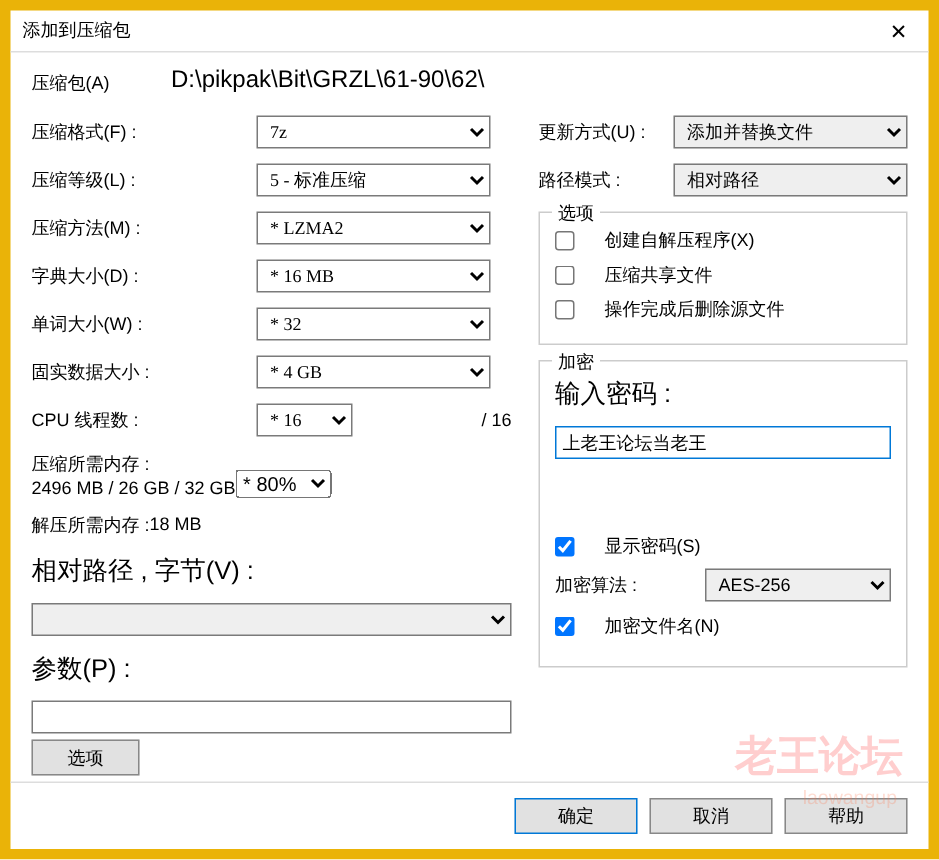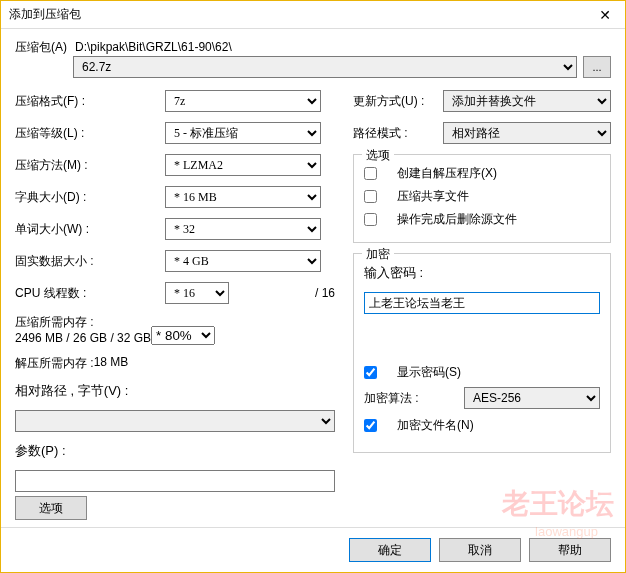--- a/index.html
+++ b/index.html
@@ -1,52 +1,52 @@
 <!DOCTYPE html>
 <html><head>
 <meta charset="utf-8">
 <style>
 * { box-sizing: border-box; margin: 0; padding: 0; }
 body { font-family: "Microsoft YaHei", "Segoe UI", sans-serif; font-size: 12px; background: #fff; color: #000; }
-.window { width: 626px; height: 573px; border: 1px solid #eab308; display: flex; flex-direction: column; background: #fff; }
+.window { width: 626px; height: 573px; border: 7px solid #eab308; display: flex; flex-direction: column; background: #fff; }
 .titlebar { display: flex; justify-content: space-between; align-items: center; height: 28px; padding: 0 0 0 8px; border-bottom: 1px solid #ddd; }
 .titlebar-text { font-size: 12px; }
 .close-btn { width: 40px; height: 28px; display: flex; align-items: center; justify-content: center; font-size: 14px; cursor: pointer; }
 .body { flex: 1; padding: 10px 14px 0 14px; display: flex; flex-direction: column; }
 .row-archive { display: flex; align-items: center; margin-bottom: 12px; gap: 6px; }
 .row-archive .lbl { width: 52px; }
-.row-archive .path { flex: 1; font-size: 12px; padding-left: 2px; margin-bottom: 2px; }
+.row-archive .path { flex: 1; font-size: 16px; padding-left: 2px; margin-bottom: 2px; margin-left: 33px; }
 .row-archive select { flex: 1; height: 22px; border: 1px solid #7a7a7a; font-size: 12px; padding: 0 4px; }
 .browse { width: 28px; height: 22px; border: 1px solid #888; background: #e1e1e1; cursor: pointer; font-size: 11px; }
 .columns { display: flex; gap: 18px; }
 .col-left { width: 320px; }
 .col-right { flex: 1; }
 .form-row { display: flex; align-items: center; margin-bottom: 10px; min-height: 22px; }
 .form-row .flabel { width: 150px; }
 .form-row select, .form-row input[type=text] { height: 22px; border: 1px solid #7a7a7a; font-size: 12px; padding: 0 4px; background: #fff; font-family: Liberation Serif, serif; }
 .sel-1 { width: 156px; }
 .sel-2 { width: 64px; }
 .starred::before { content: "* "; }
 .suffix { margin-left: 6px; }
-.mem-text { font-size: 13px; margin-bottom: 10px; }
+.mem-text { font-size: 17px; margin-bottom: 10px; }
 .mem-row { display: flex; justify-content: flex-start; margin-bottom: 10px; }
 .full-input { width: 100%; height: 22px; border: 1px solid #7a7a7a; padding: 0 4px; }
 .rr { display: flex; align-items: center; margin-bottom: 10px; }
 .rr .rlabel { width: 90px; }
 .rr select { flex: 1; height: 22px; border: 1px solid #7a7a7a; font-size: 12px; padding: 0 4px; }
 .group { border: 1px solid #ccc; margin-top: 4px; margin-bottom: 10px; padding: 10px 10px 8px 10px; position: relative; }
 .group .legend { position: absolute; top: -8px; left: 8px; background: #fff; padding: 0 4px; font-size: 12px; }
 .chk-row { display: flex; align-items: center; margin-bottom: 6px; gap: 20px; }
 .chk-row input[type=checkbox] { width: 13px; height: 13px; }
 .pwd-input { width: 100%; height: 22px; border: 1px solid #0078d7; padding: 4px 4px; font-size: 12px; outline: none; }
 .opt-btn { width: 72px; height: 24px; border: 1px solid #888; background: #e1e1e1; cursor: pointer; font-size: 12px; margin-top: 4px; }
 .footer { display: flex; justify-content: flex-end; gap: 8px; padding: 10px 14px; border-top: 1px solid #ddd; position: relative; }
 .footer button { width: 82px; height: 24px; border: 1px solid #888; background: #e1e1e1; cursor: pointer; font-size: 12px; }
 .footer .ok { border: 1px solid #0078d7; }
-.watermark { position: absolute; right: 12px; bottom: 50px; color: rgba(255,80,80,0.28); font-size: 28px; font-weight: bold; pointer-events: none; }
+.watermark { position: absolute; right: 24px; bottom: 50px; color: rgba(255,80,80,0.28); font-size: 28px; font-weight: bold; pointer-events: none; }
 .watermark-sub { position: absolute; right: 28px; bottom: 34px; color: rgba(255,120,80,0.25); font-size: 13px; pointer-events: none; }
 .split-line { display:flex; flex-direction:column; }
 </style>
 </head>
 <body>
 
 <div class="window">
   <div class="titlebar">
     <span class="titlebar-text">添加到压缩包</span>
     <div class="close-btn">
@@ -54,27 +54,20 @@
     </div>
   </div>
 
   <div class="body">
 
     <div class="row-archive">
       <div class="split-line" style="flex:1">
         <div style="display:flex;align-items:center;gap:6px">
           <span class="lbl">压缩包(A)</span>
           <span class="path">D:\pikpak\Bit\GRZL\61-90\62\</span>
-        </div>
-        <div style="display:flex;align-items:center;gap:6px">
-          <span class="lbl"></span>
-          <select class="" style="flex:1;height:22px;border:1px solid #7a7a7a;font-size:12px;padding:0 4px">
-            <option>62.7z</option>
-          </select>
-          <button class="browse">...</button>
         </div>
       </div>
     </div>
 
     <div class="columns">
 
       <div class="col-left">
         <div class="form-row">
           <span class="flabel">压缩格式(F) :</span>
           <select class="sel-1"><option>7z</option></select>

